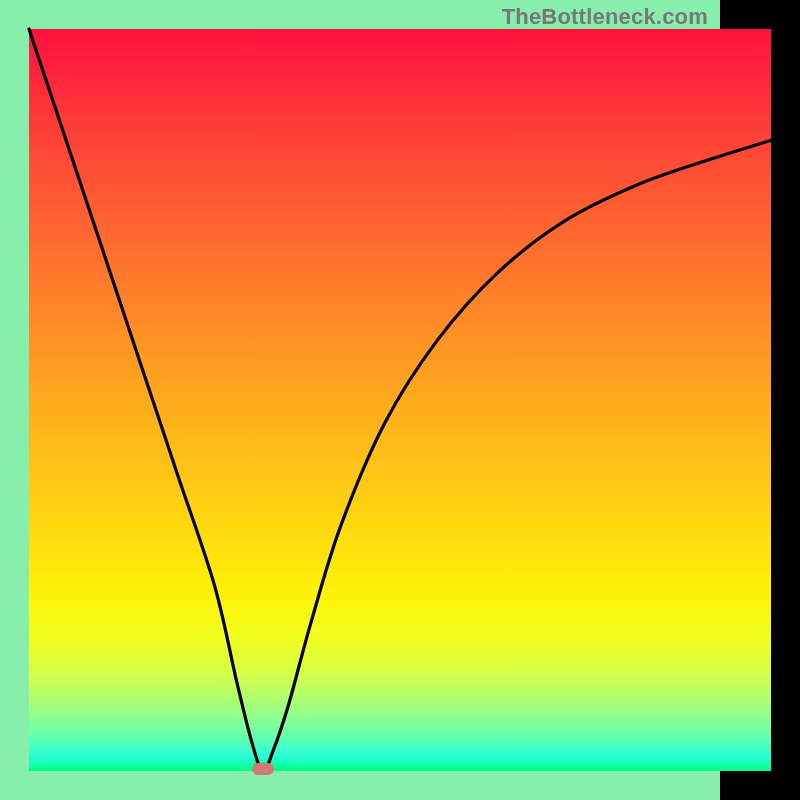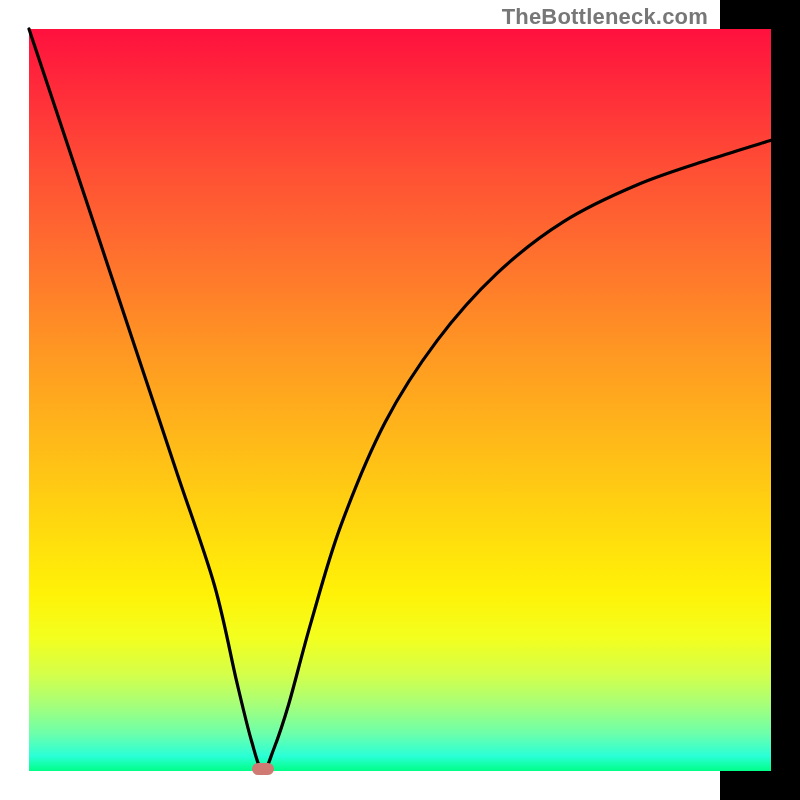--- a/index.html
+++ b/index.html
@@ -8,21 +8,21 @@
     width: 800px;
     height: 800px;
     background: #000;
     font-family: Arial, Helvetica, sans-serif;
     overflow: hidden;
   }
   .frame {
     position: relative;
     width: 720px;
     height: 800px;
-    background: #ffffff;
+    background: #86efac;
   }
   .watermark {
     position: absolute;
     top: 4px;
     right: 12px;
     color: #777;
     font-size: 22px;
     font-weight: 600;
     letter-spacing: 0.2px;
     user-select: none;

